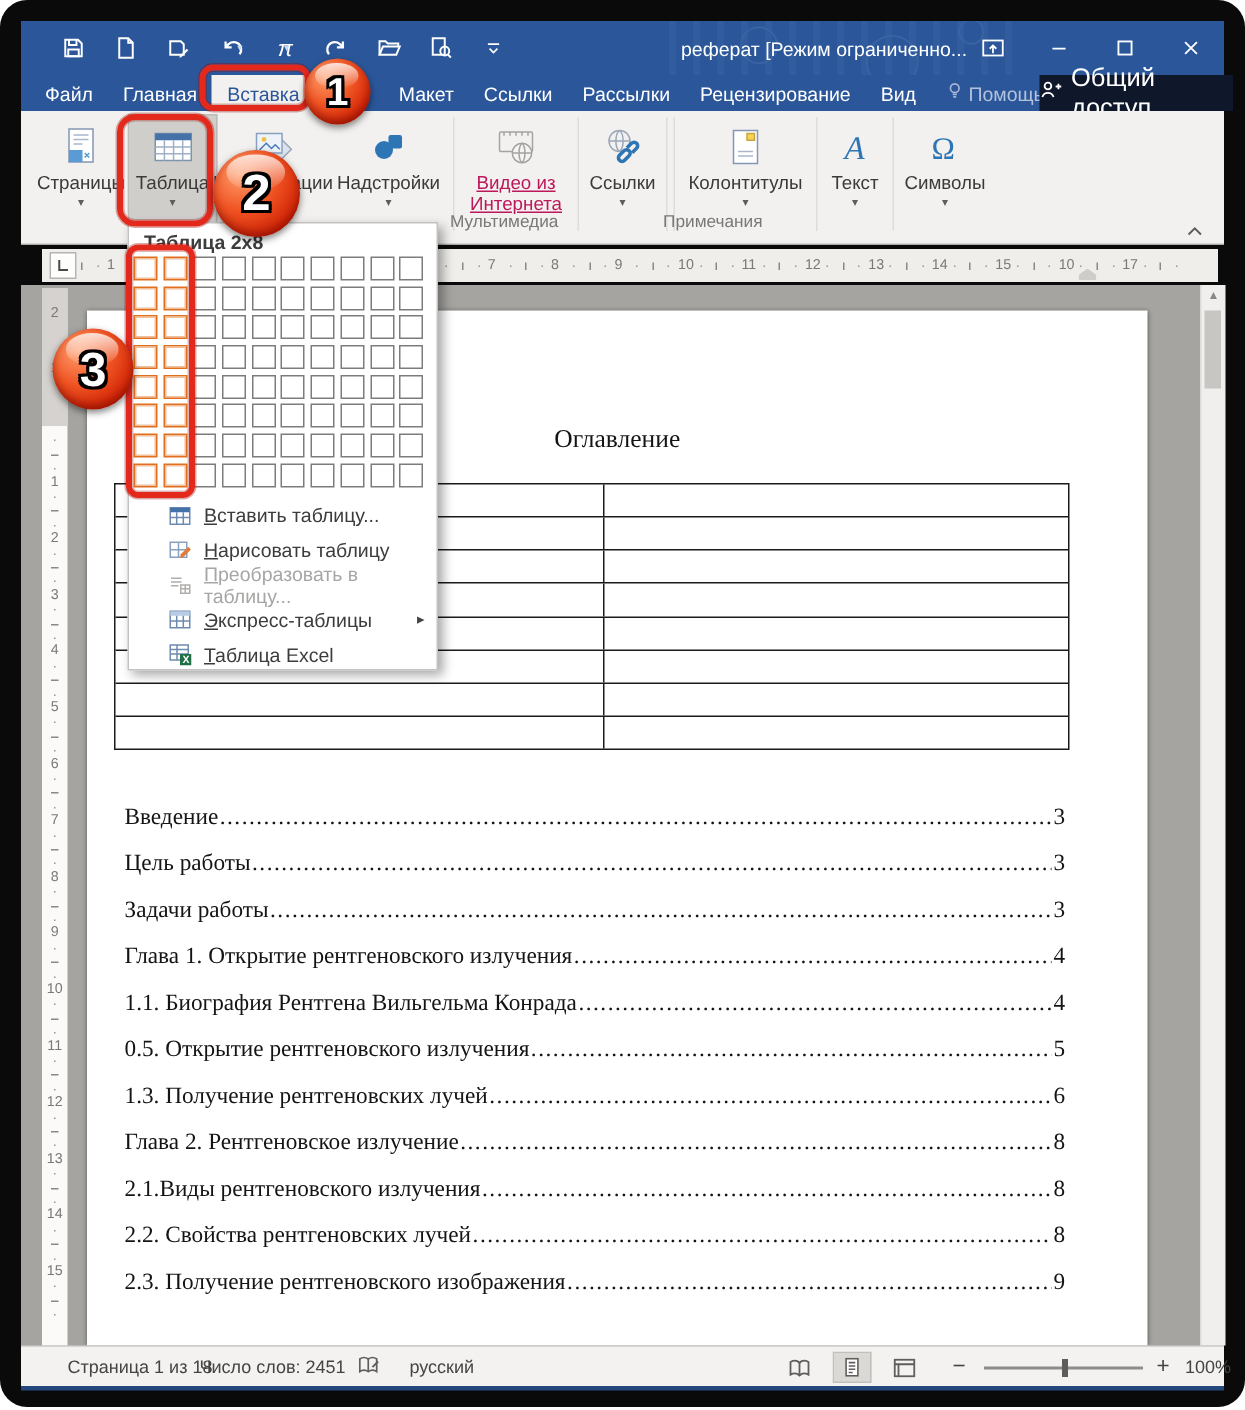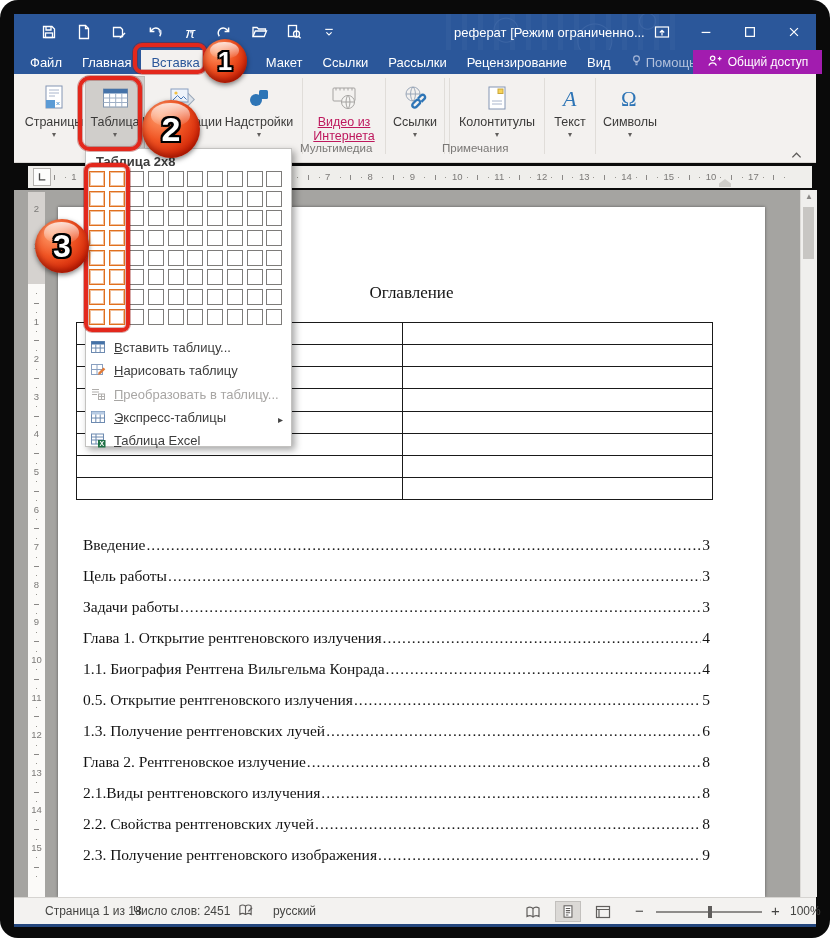--- a/index.html
+++ b/index.html
@@ -21,21 +21,21 @@
   .qdrop{font-size:7px;color:#cdd9ee;margin-left:-6px;}
   #win-title{left:440px;top:0;height:36px;display:flex;align-items:center;color:#fff;font-size:13px;white-space:nowrap;}
   #winctrl{right:0;top:0;height:36px;display:flex;align-items:center;}
   .wbtn{width:44px;height:36px;display:flex;align-items:center;justify-content:center;color:#fff;}
   
   #tabrow{left:14px;top:50px;width:802px;height:24px;background:#2b579a;display:flex;align-items:stretch;padding-left:6px;}
   .tab{display:flex;align-items:center;padding:0 10px;font-size:13px;color:#fff;white-space:nowrap;}
   .tab.active{background:#f3f1ef;color:#2b579a;}
   .tab.muted{color:#b3c1dc;display:flex;gap:4px;align-items:center;}
   .tabspacer{width:46px;}
-  #share{position:absolute;right:0;top:0;height:24px;width:129px;background:#a21caf;display:flex;align-items:center;justify-content:center;gap:6px;color:#fff;font-size:12px;}
+  #share{position:absolute;right:0;top:0;height:24px;width:129px;background:#0f172a;display:flex;align-items:center;justify-content:center;gap:6px;color:#fff;font-size:17px;}
   
   #ribbon{left:14px;top:74px;width:802px;height:88px;background:#f3f1ef;border-bottom:1px solid #d8d5d1;}
   #rbtns{position:absolute;left:10px;top:2px;display:flex;align-items:flex-start;}
   .rbtn{display:flex;flex-direction:column;align-items:center;padding-top:5px;height:73px;margin:0 1px;}
   .rbtn .ricon{height:34px;display:flex;align-items:center;justify-content:center;}
   .rlabel{font-size:12.5px;color:#3b3a39;line-height:14px;text-align:center;white-space:nowrap;}
   .rlabel.two{white-space:normal;width:72px;}
   .rarrow{font-size:8px;color:#605e5c;margin-top:1px;}
   .rbtn.pressed{background:#d0cecb;box-shadow:inset 0 0 0 1px #bebcb8;}
   .rbtn.disabled .rlabel{color:#be185d;text-decoration:underline;}
@@ -72,21 +72,21 @@
   #toc{position:absolute;left:25px;top:329px;width:627px;}
   .tocline{display:flex;align-items:baseline;height:31px;font-size:15.5px;white-space:nowrap;}
   .leader{flex:1;overflow:hidden;letter-spacing:1px;margin:0 1px;}
   
   #ddmenu{left:85px;top:148px;width:207px;height:299px;background:#fff;border:1px solid #c3c2c0;box-sizing:border-box;box-shadow:3px 3px 7px rgba(0,0,0,.35);z-index:60;}
   #ddheader{position:absolute;left:10px;top:5px;font-size:13px;font-weight:600;color:#3d3d3d;}
   #ddgrid{position:absolute;left:3px;top:22px;display:grid;grid-template-columns:repeat(10,16px);grid-auto-rows:16px;gap:3.7px;}
   .gcell{width:16px;height:16px;box-sizing:border-box;border:1px solid #7e7c7a;background:#fff;}
   .gcell.sel{border:1px solid #e0701f;box-shadow:inset 0 0 0 1px rgba(224,112,31,.45);}
   #dditems{position:absolute;left:0;top:183px;width:100%;}
-  .dditem{height:23.2px;display:flex;align-items:flex-end;font-size:13px;color:#3c3c3c;padding-left:4px;position:relative;}
+  .dditem{height:23.2px;display:flex;align-items:center;font-size:13px;color:#3c3c3c;padding-left:26px;position:relative;}
   .dditem .mi{width:16px;height:16px;margin-right:8px;flex:none;}
   .dditem.disabled{color:#a8a6a4;}
   .dditem .sub{position:absolute;right:8px;font-size:10px;color:#444;}
   
   #statusbar{left:14px;top:897px;width:802px;height:27px;background:#f3f2f0;border-top:1px solid #d6d4d1;font-size:12px;color:#444442;}
   #statusbar .sitem{position:absolute;top:6px;}
   #sb-edge{left:14px;top:924px;width:802px;height:3px;background:#24477e;}
   .viewbtn{position:absolute;top:3px;width:26px;height:21px;display:flex;align-items:center;justify-content:center;}
   .viewbtn.active{background:#dbd9d6;box-shadow:inset 0 0 0 1px #c2c0bd;}
   #zoomtrack{position:absolute;left:642px;top:13px;width:106px;height:2px;background:#8e8c8a;}

